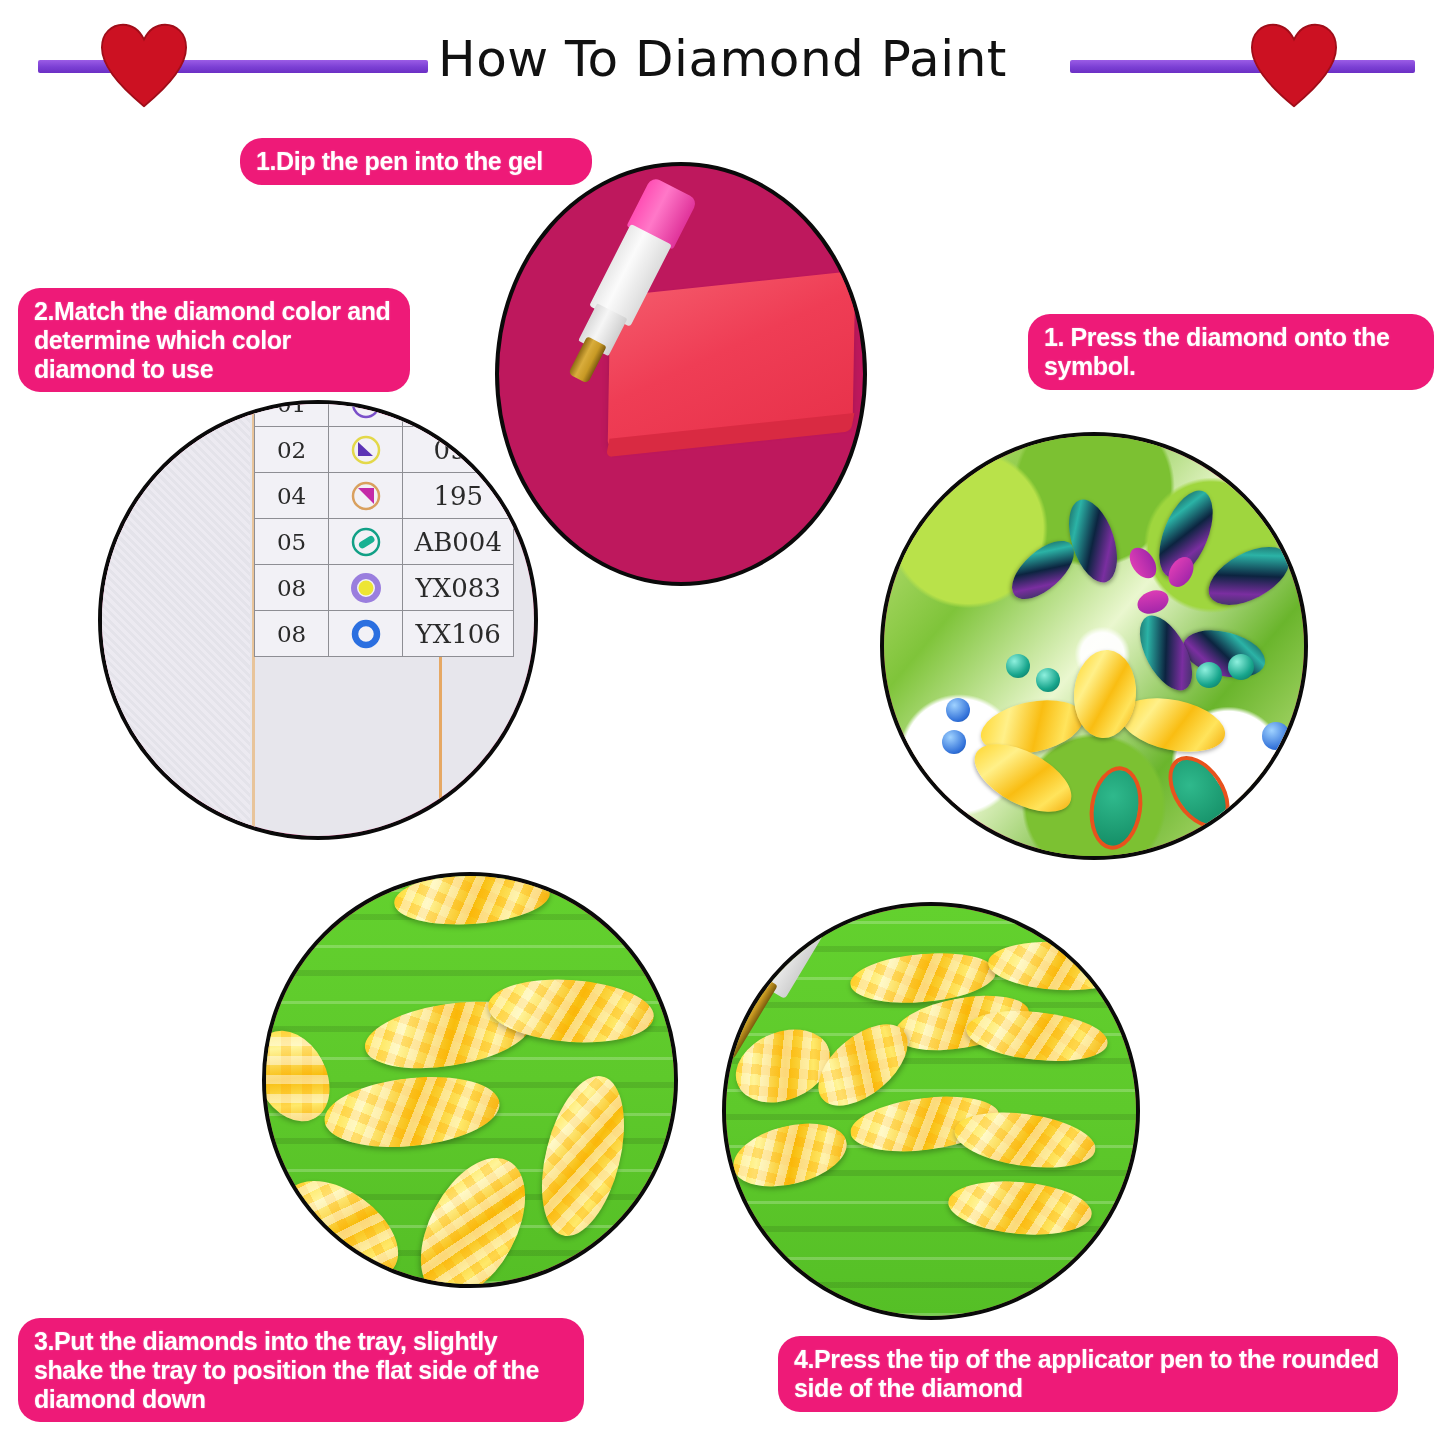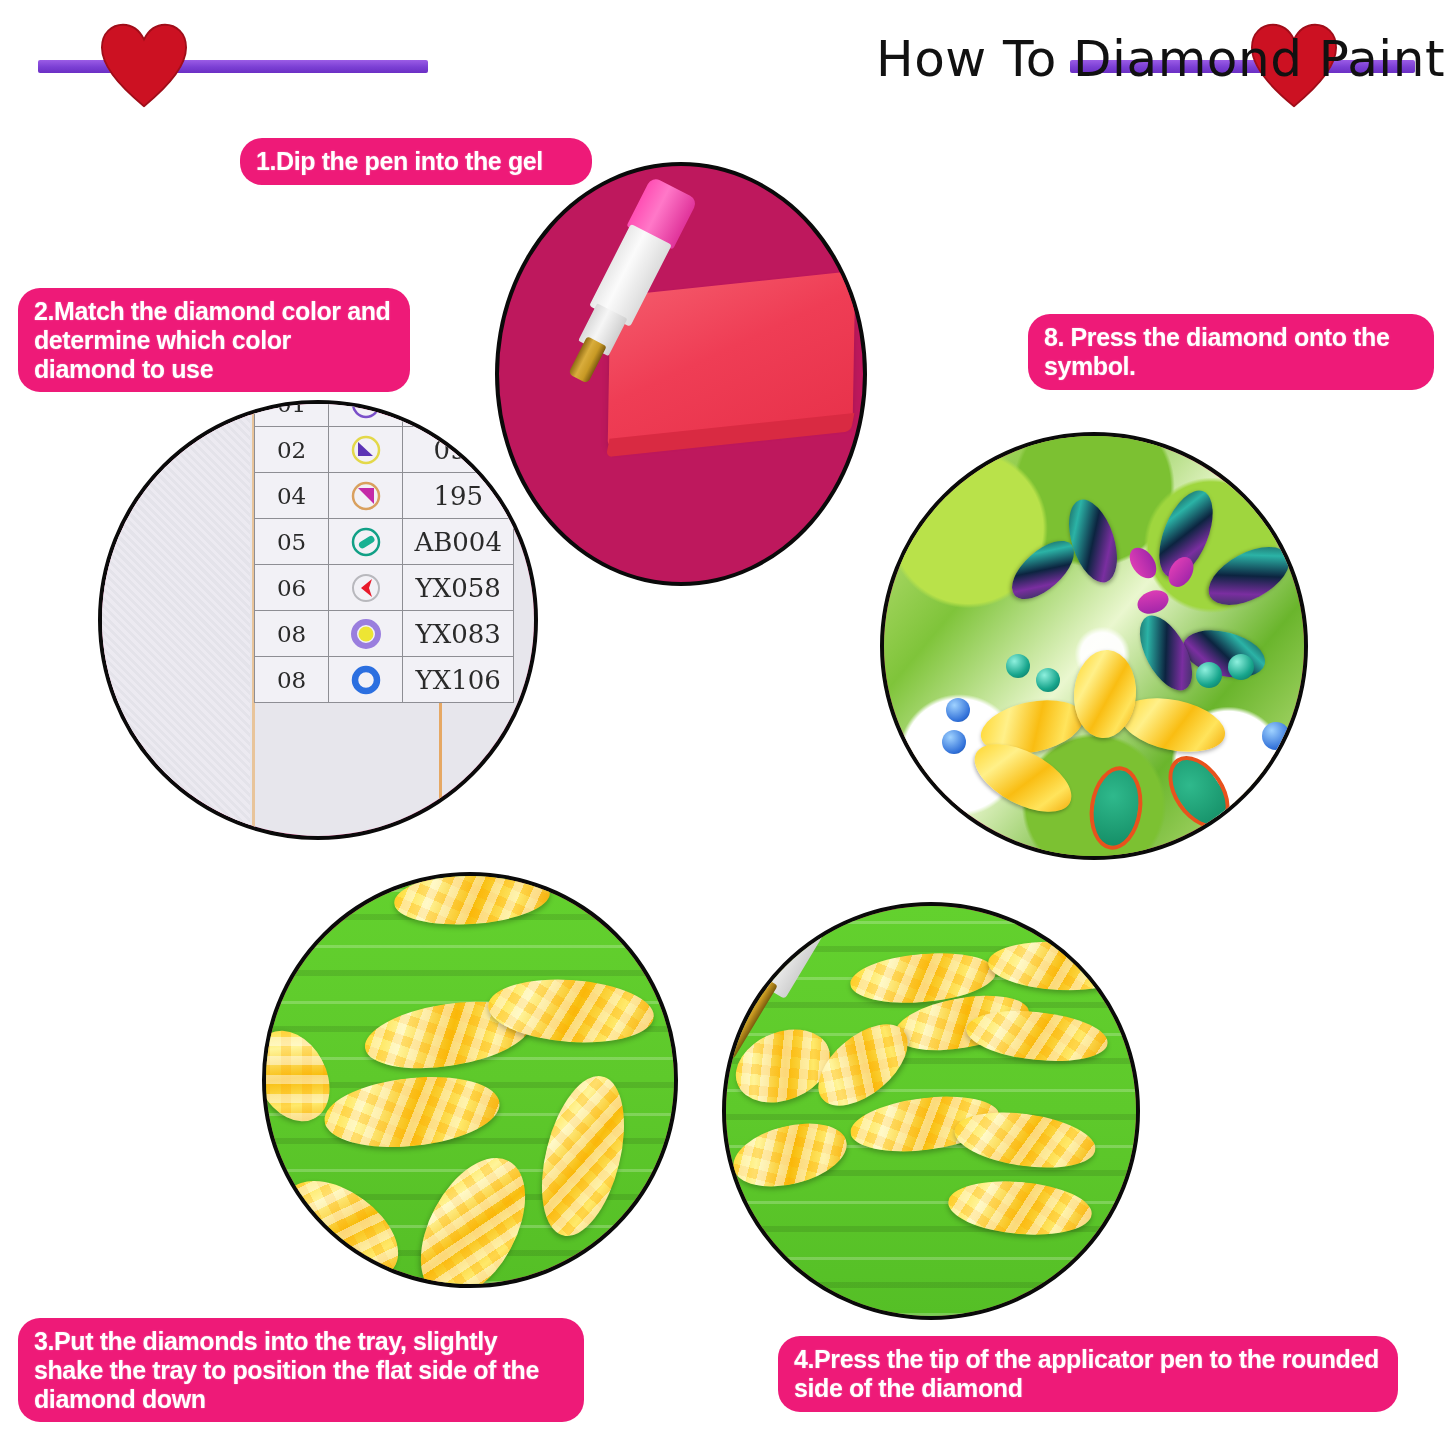--- a/index.html
+++ b/index.html
@@ -20,21 +20,21 @@
   }
   .hdr-bar.left{left:38px;top:60px;width:390px;}
   .hdr-bar.right{left:1070px;top:60px;width:345px;}
 
   .heart{position:absolute;width:92px;height:86px;}
   .heart.left{left:98px;top:22px;}
   .heart.right{left:1248px;top:22px;}
 
   .page-title{
     position:absolute;left:0;top:30px;width:1445px;
-    text-align:right;
+    text-align:center;
     font-size:50px;letter-spacing:0.5px;
     color:#111;font-weight:400;
     font-family:"DejaVu Sans", sans-serif;
     white-space:nowrap;
   }
 
   
   .badge{
     position:absolute;
     background:#ee1a78;
@@ -311,32 +311,20 @@
               <div class="sym-wrap">
                 <svg width="34" height="34" viewBox="0 0 34 34">
                   <circle cx="17" cy="17" r="13" fill="none" stroke="#11a086" stroke-width="2.5"></circle>
                   <rect x="9" y="14" width="17" height="7" rx="3.5" fill="#18b193" transform="rotate(-32 17 17)"></rect>
                 </svg>
               </div>
             </td>
             <td class="code">AB004</td>
           </tr>
 
-          <tr>
-            <td class="num">06</td>
-            <td class="sym">
-              <div class="sym-wrap">
-                <svg width="34" height="34" viewBox="0 0 34 34">
-                  <circle cx="17" cy="17" r="13" fill="none" stroke="#b8b8bd" stroke-width="2"></circle>
-                  <path d="M23 8 L12 17 L23 26 L20 17 Z" fill="#e8192a"></path>
-                </svg>
-              </div>
-            </td>
-            <td class="code">YX058</td>
-          </tr>
 
           <tr>
             <td class="num">08</td>
             <td class="sym">
               <div class="sym-wrap">
                 <svg width="34" height="34" viewBox="0 0 34 34">
                   <circle cx="17" cy="17" r="12" fill="none" stroke="#9a7ede" stroke-width="6"></circle>
                   <circle cx="17" cy="17" r="7.5" fill="#ede534"></circle>
                 </svg>
               </div>
@@ -354,21 +342,21 @@
               </div>
             </td>
             <td class="code">YX106</td>
           </tr>
 
         </tbody>
       </table>
     </div>
   </div>
 
-  <div class="badge" id="badge5">8.  Press the diamond onto the symbol.</div>
+  <div class="badge" id="badge5">1.  Press the diamond onto the symbol.</div>
 
   <div class="circ" id="circ5">
     <div class="inner mosaic">
 
       <div class="g marq gem-dark" style="left:188px;top:62px;width:42px;height:86px;transform:rotate(-18deg);"></div>
       <div class="g marq gem-dark" style="left:280px;top:52px;width:44px;height:92px;transform:rotate(22deg);"></div>
       <div class="g marq gem-dark" style="left:342px;top:96px;width:46px;height:88px;transform:rotate(62deg);"></div>
       <div class="g marq gem-dark" style="left:318px;top:176px;width:44px;height:84px;transform:rotate(104deg);"></div>
       <div class="g marq gem-dark" style="left:262px;top:176px;width:40px;height:82px;transform:rotate(-28deg);"></div>
       <div class="g marq gem-dark" style="left:140px;top:96px;width:38px;height:76px;transform:rotate(48deg);"></div>

